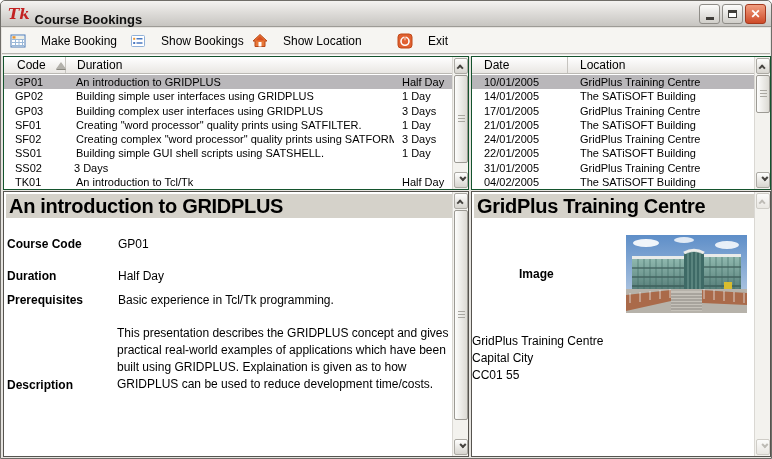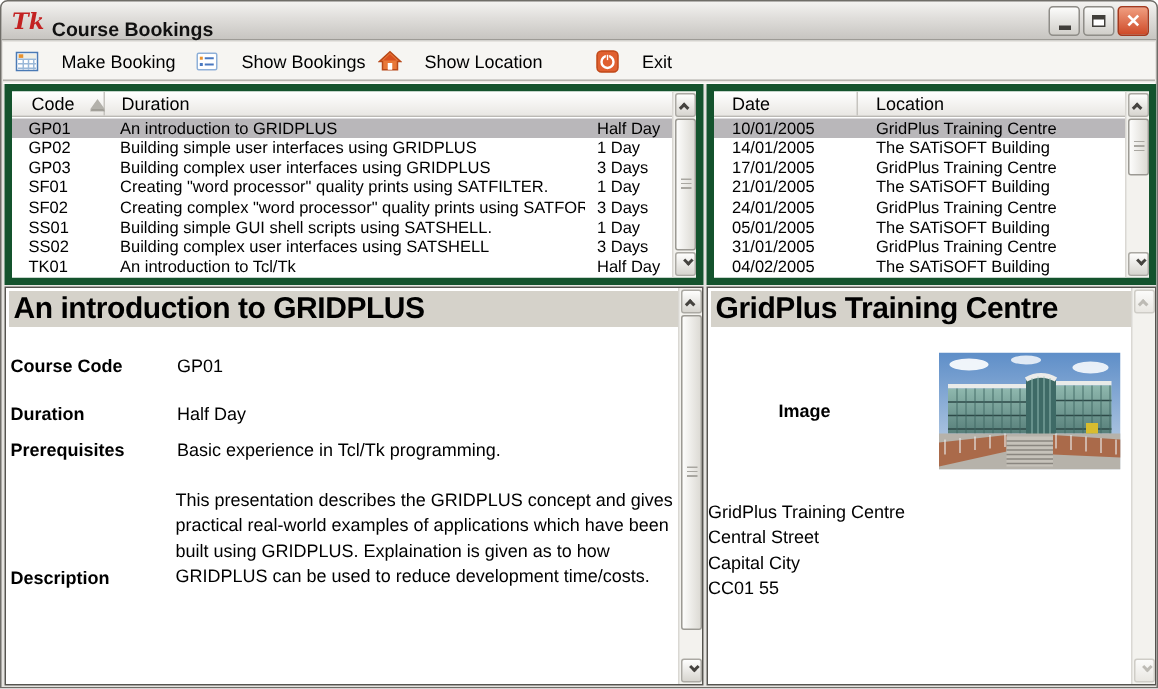--- a/index.html
+++ b/index.html
@@ -26,21 +26,21 @@
                 color:#fff; font-weight:bold; font-size:12px; line-height:1; }
 
   
   .toolbar { position:absolute; top:27px; left:1px; right:1px; height:25px; background:#F6F5F2; }
   .tbtn { position:absolute; top:2px; height:21px; display:flex; align-items:center; gap:15px;
           font-size:12px; color:#000; padding:0 4px; }
   .groove { position:absolute; top:52px; left:1px; right:1px; height:3px;
             border-top:1px solid #B6B4AF; border-bottom:1px solid #FDFDFC; background:#E9E7E3; }
 
   
-  .tframe { position:absolute; top:55px; height:134px; background:#fff; border:5px solid #14532d; }
+  .tframe { position:absolute; top:55px; height:134px; background:#fff; border:1px solid #14532d; }
   .tframe.courses { left:2px; width:466px; }
   .tframe.bookings { left:470px; width:300px; }
   .thead { position:absolute; top:0; left:0; right:16px; height:17px; display:flex;
            background:linear-gradient(#FFFFFF,#E9E7E3); border-bottom:1px solid #BBB9B4;
            font-size:12px; color:#000; align-items:center; }
   .th { display:flex; align-items:center; height:100%; }
   .th.bdr { border-right:1px solid #C6C4BF; }
   .tbody { position:absolute; top:18px; bottom:0; left:0; right:16px;
            display:flex; flex-direction:column; }
   .trow { flex:1; display:flex; align-items:center; font-size:11px; color:#000; background:#fff; }
@@ -182,21 +182,20 @@
         <span class="c-title">Creating complex "word processor" quality prints using SATFORM.</span>
         <span class="c-dur">3 Days</span>
       </div>
       <div class="trow">
         <span class="c-code">SS01</span>
         <span class="c-title">Building simple GUI shell scripts using SATSHELL.</span>
         <span class="c-dur">1 Day</span>
       </div>
       <div class="trow">
         <span class="c-code">SS02</span>
-        <span class="c-title">Building complex user interfaces using SATSHELL</span>
         <span class="c-dur">3 Days</span>
       </div>
       <div class="trow">
         <span class="c-code">TK01</span>
         <span class="c-title">An introduction to Tcl/Tk</span>
         <span class="c-dur">Half Day</span>
       </div>
     </div>
     <div class="vsb">
       <span class="sb-btn up">
@@ -233,21 +232,21 @@
       </div>
       <div class="trow">
         <span class="c-date">21/01/2005</span>
         <span class="c-loc">The SATiSOFT Building</span>
       </div>
       <div class="trow">
         <span class="c-date">24/01/2005</span>
         <span class="c-loc">GridPlus Training Centre</span>
       </div>
       <div class="trow">
-        <span class="c-date">05/01/2005</span>
+        <span class="c-date">22/01/2005</span>
         <span class="c-loc">The SATiSOFT Building</span>
       </div>
       <div class="trow">
         <span class="c-date">31/01/2005</span>
         <span class="c-loc">GridPlus Training Centre</span>
       </div>
       <div class="trow">
         <span class="c-date">04/02/2005</span>
         <span class="c-loc">The SATiSOFT Building</span>
       </div>
@@ -344,21 +343,20 @@
             </g>
           <g stroke="#E8E8E8" stroke-width="0.8">
               <path d="M4 58v10M14 57v10M24 56v9M34 55v9M44 54v9M78 54v10M88 55v10M98 56v10M108 57v10M118 58v10"></path>
             </g>
           <rect x="98" y="47" width="8" height="7" fill="#D8BC2E"></rect>
         </svg>
       </div>
       <div class="frow" style="margin-top:20px">
         <span>
           <span class="addr-line" style="display:block">GridPlus Training Centre</span>
-          <span class="addr-line" style="display:block">Central Street</span>
           <span class="addr-line" style="display:block">Capital City</span>
           <span class="addr-line" style="display:block">CC01 55</span>
         </span>
       </div>
     </div>
     <div class="vsb">
       <span class="sb-btn up disabled">
           <span class="chev u"></span>
         </span>
       <span class="sb-btn down disabled">

